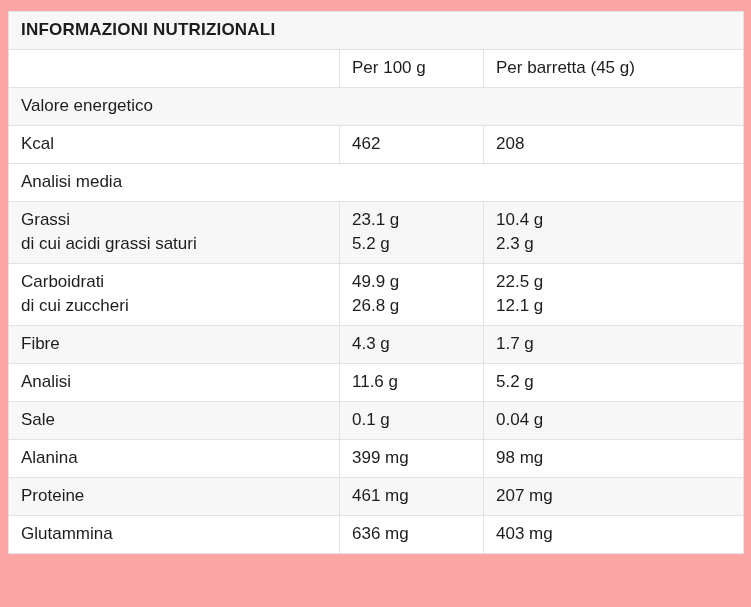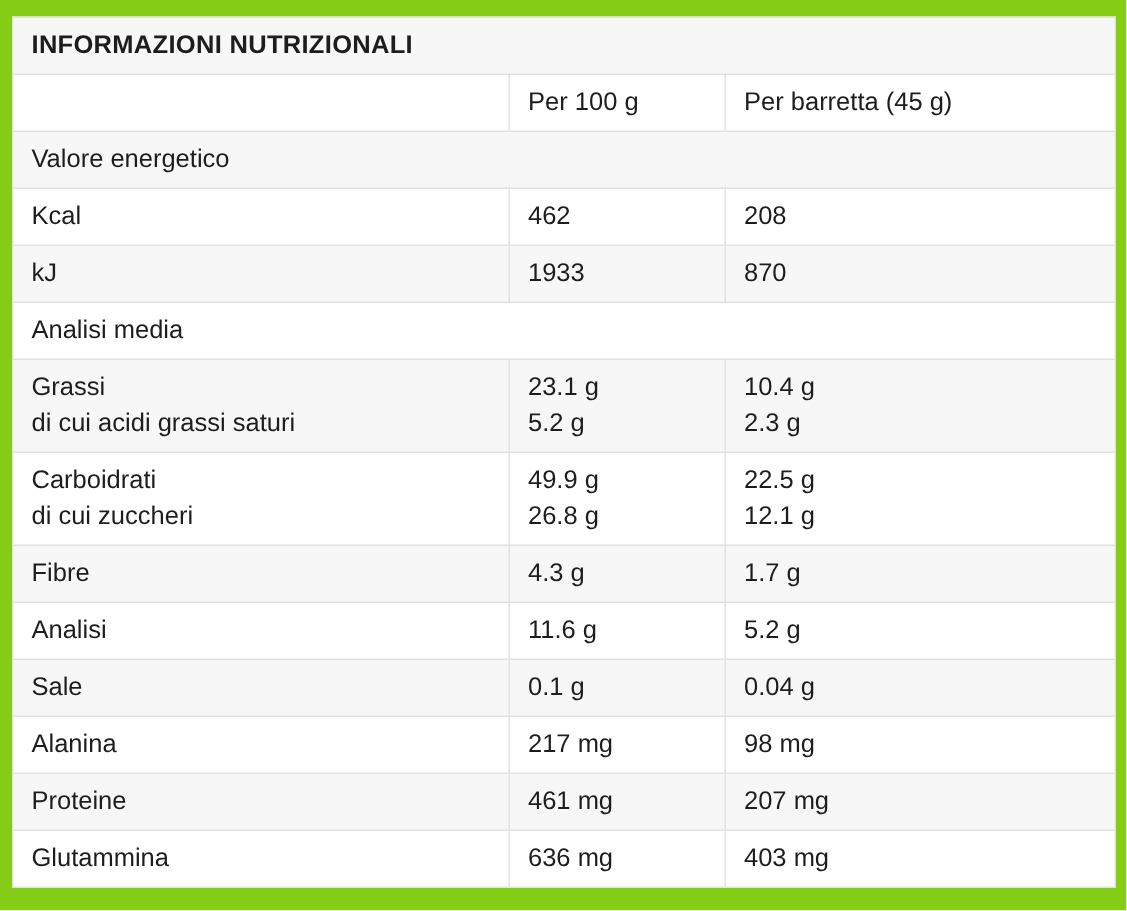--- a/index.html
+++ b/index.html
@@ -10,21 +10,21 @@
     height: 607px;
     font-family: "Liberation Sans", sans-serif;
     color: #1d1d1d;
     -webkit-font-smoothing: antialiased;
   }
   .page {
     box-sizing: border-box;
     width: 751px;
     height: 607px;
     padding: 11px 8px 0 8px;
-    background: #84cc16;
+    background: #fca5a5;
     overflow: hidden;
   }
   table.nutrition-table {
     border-collapse: collapse;
     table-layout: fixed;
     width: 735px;
     background: #ffffff;
   }
   table.nutrition-table td {
     border: 1px solid #e2e2e2;
@@ -69,31 +69,20 @@
         </tr>
         <tr>
           <td>
             <div class="cell-line">Kcal</div>
           </td>
           <td>
             <div class="cell-line">462</div>
           </td>
           <td>
             <div class="cell-line">208</div>
-          </td>
-        </tr>
-        <tr class="stripe">
-          <td>
-            <div class="cell-line">kJ</div>
-          </td>
-          <td>
-            <div class="cell-line">1933</div>
-          </td>
-          <td>
-            <div class="cell-line">870</div>
           </td>
         </tr>
         <tr>
           <td colspan="3" class="section-cell">Analisi media</td>
         </tr>
         <tr class="stripe">
           <td>
             <div class="cell-line">Grassi</div>
             <div class="cell-line">di cui acidi grassi saturi</div>
           </td>
@@ -151,21 +140,21 @@
           </td>
           <td>
             <div class="cell-line">0.04 g</div>
           </td>
         </tr>
         <tr>
           <td>
             <div class="cell-line">Alanina</div>
           </td>
           <td>
-            <div class="cell-line">217 mg</div>
+            <div class="cell-line">399 mg</div>
           </td>
           <td>
             <div class="cell-line">98 mg</div>
           </td>
         </tr>
         <tr class="stripe">
           <td>
             <div class="cell-line">Proteine</div>
           </td>
           <td>

